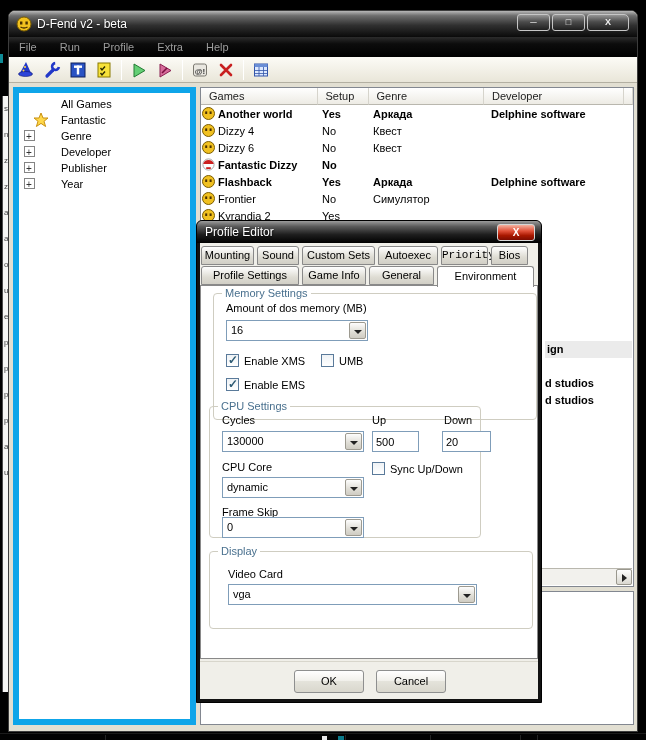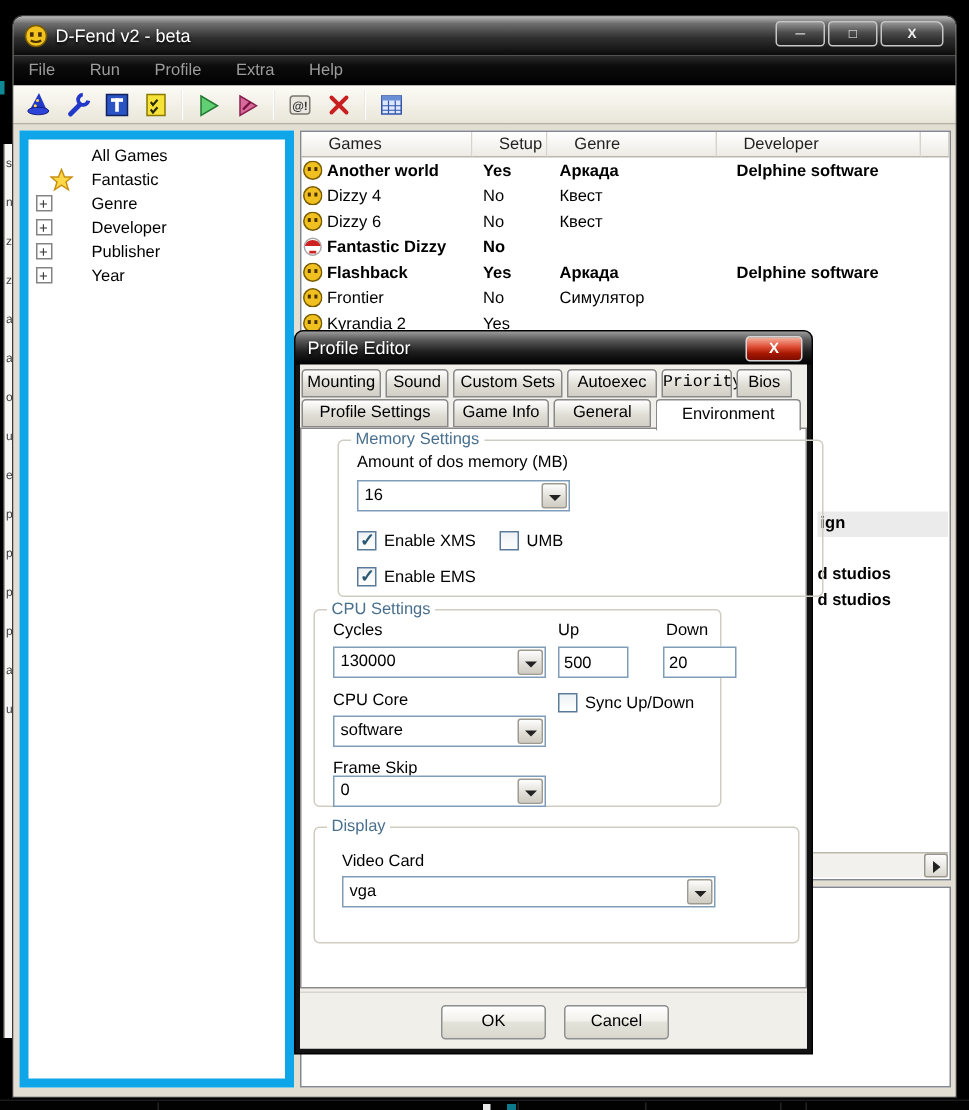--- a/index.html
+++ b/index.html
@@ -54,21 +54,21 @@
   .expand-box { position:absolute; left:5px; top:2px; width:11px; height:11px;
                 border:1px solid #848484; background:#fff; }
   .expand-box::before { content:"+"; position:absolute; left:1px; top:-2px; font-size:10px; color:#333; }
   .tree-star { position:absolute; left:14px; top:0px; }
 
   
   .list-panel { position:absolute; left:191px; top:4px; width:434px; height:500px;
                 background:#fff; border:1px solid #828790; overflow:hidden; }
   .list-header { display:flex; height:17px; }
   .hcell { background:linear-gradient(#ffffff,#edebe4); border-right:1px solid #d6d4cc;
-           border-bottom:1px solid #b9b7ae; padding-left:18px; line-height:16px; color:#222; }
+           border-bottom:1px solid #b9b7ae; padding-left:8px; line-height:16px; color:#222; }
   .hc0{width:119px;} .hc1{width:52px;} .hc2{width:118px;} .hc3{width:143px;} .hcf{flex:1;}
   .lrow { display:flex; height:17px; align-items:center; }
   .lrow.bold { font-weight:bold; }
   .c0{width:119px; display:flex; align-items:center; gap:3px; padding-left:1px; overflow:hidden; white-space:nowrap;}
   .c1{width:52px; padding-left:2px;} .c2{width:118px; padding-left:1px;} .c3{width:143px; padding-left:1px;}
   .sel-frag { position:absolute; left:344px; right:1px; top:253px; height:17px; background:#ebebeb;
               font-weight:bold; line-height:17px; padding-left:2px; }
   .frag2 { position:absolute; left:344px; top:289px; font-weight:bold; }
   .frag3 { position:absolute; left:344px; top:306px; font-weight:bold; }
   .hscroll { position:absolute; left:1px; right:1px; bottom:1px; height:17px; background:#f2f1ed;
@@ -106,21 +106,21 @@
                 border-top:1px solid #d8d6cc; }
   .btn { position:absolute; top:8px; height:23px; border:1px solid #8e8f8f; border-radius:3px;
          background:linear-gradient(#ffffff,#f2f1ec 45%,#e4e3db 50%,#d9d7cd);
          text-align:center; line-height:21px; }
   .btn-ok { left:94px; width:70px; }
   .btn-cancel { left:176px; width:70px; }
 
   .group { position:absolute; border:1px solid #cfcdc1; border-radius:4px; }
   .glabel { position:absolute; top:-7px; left:8px; background:#fff; padding:0 3px;
             color:#49708e; line-height:13px; }
-  .g-mem { left:24px; top:7px;  width:324px; height:105px; }
+  .g-mem { left:12px; top:7px;  width:324px; height:127px; }
   .g-cpu { left:8px; top:120px; width:272px; height:132px; }
   .g-dsp { left:8px; top:265px; width:324px; height:78px; }
   .flabel { position:absolute; color:#000; }
 
   .combo { position:absolute; height:21px; border:1px solid #7f9db9; background:#fff; }
   .combo .val { position:absolute; left:4px; top:3px; }
   .cbtn { position:absolute; right:1px; top:1px; width:17px; height:17px;
           background:linear-gradient(#fdfdfd,#dfddd5 60%,#cfccc3);
           border:1px solid #9d9a90; border-radius:2px; }
   .cbtn::after { content:""; position:absolute; left:4px; top:7px;
@@ -439,21 +439,21 @@
         <div class="combo" style="left:12px; top:24px; width:142px">
           <span class="val">130000</span>
           <span class="cbtn"></span>
         </div>
         <input class="field" style="left: 162px; top: 24px; width: 47px;" value="500">
         <input class="field" style="left: 232px; top: 24px; width: 49px;" value="20">
         <span class="flabel" style="left:12px; top:54px">CPU Core</span>
         <span class="cb" style="left:162px; top:55px"></span>
         <span class="cb-label" style="left:180px; top:55px">Sync Up/Down</span>
         <div class="combo" style="left:12px; top:70px; width:142px">
-          <span class="val">software</span>
+          <span class="val">dynamic</span>
           <span class="cbtn"></span>
         </div>
         <span class="flabel" style="left:12px; top:99px">Frame Skip</span>
         <div class="combo" style="left:12px; top:110px; width:142px">
           <span class="val">0</span>
           <span class="cbtn"></span>
         </div>
       </div>
 
       <div class="group g-dsp">

